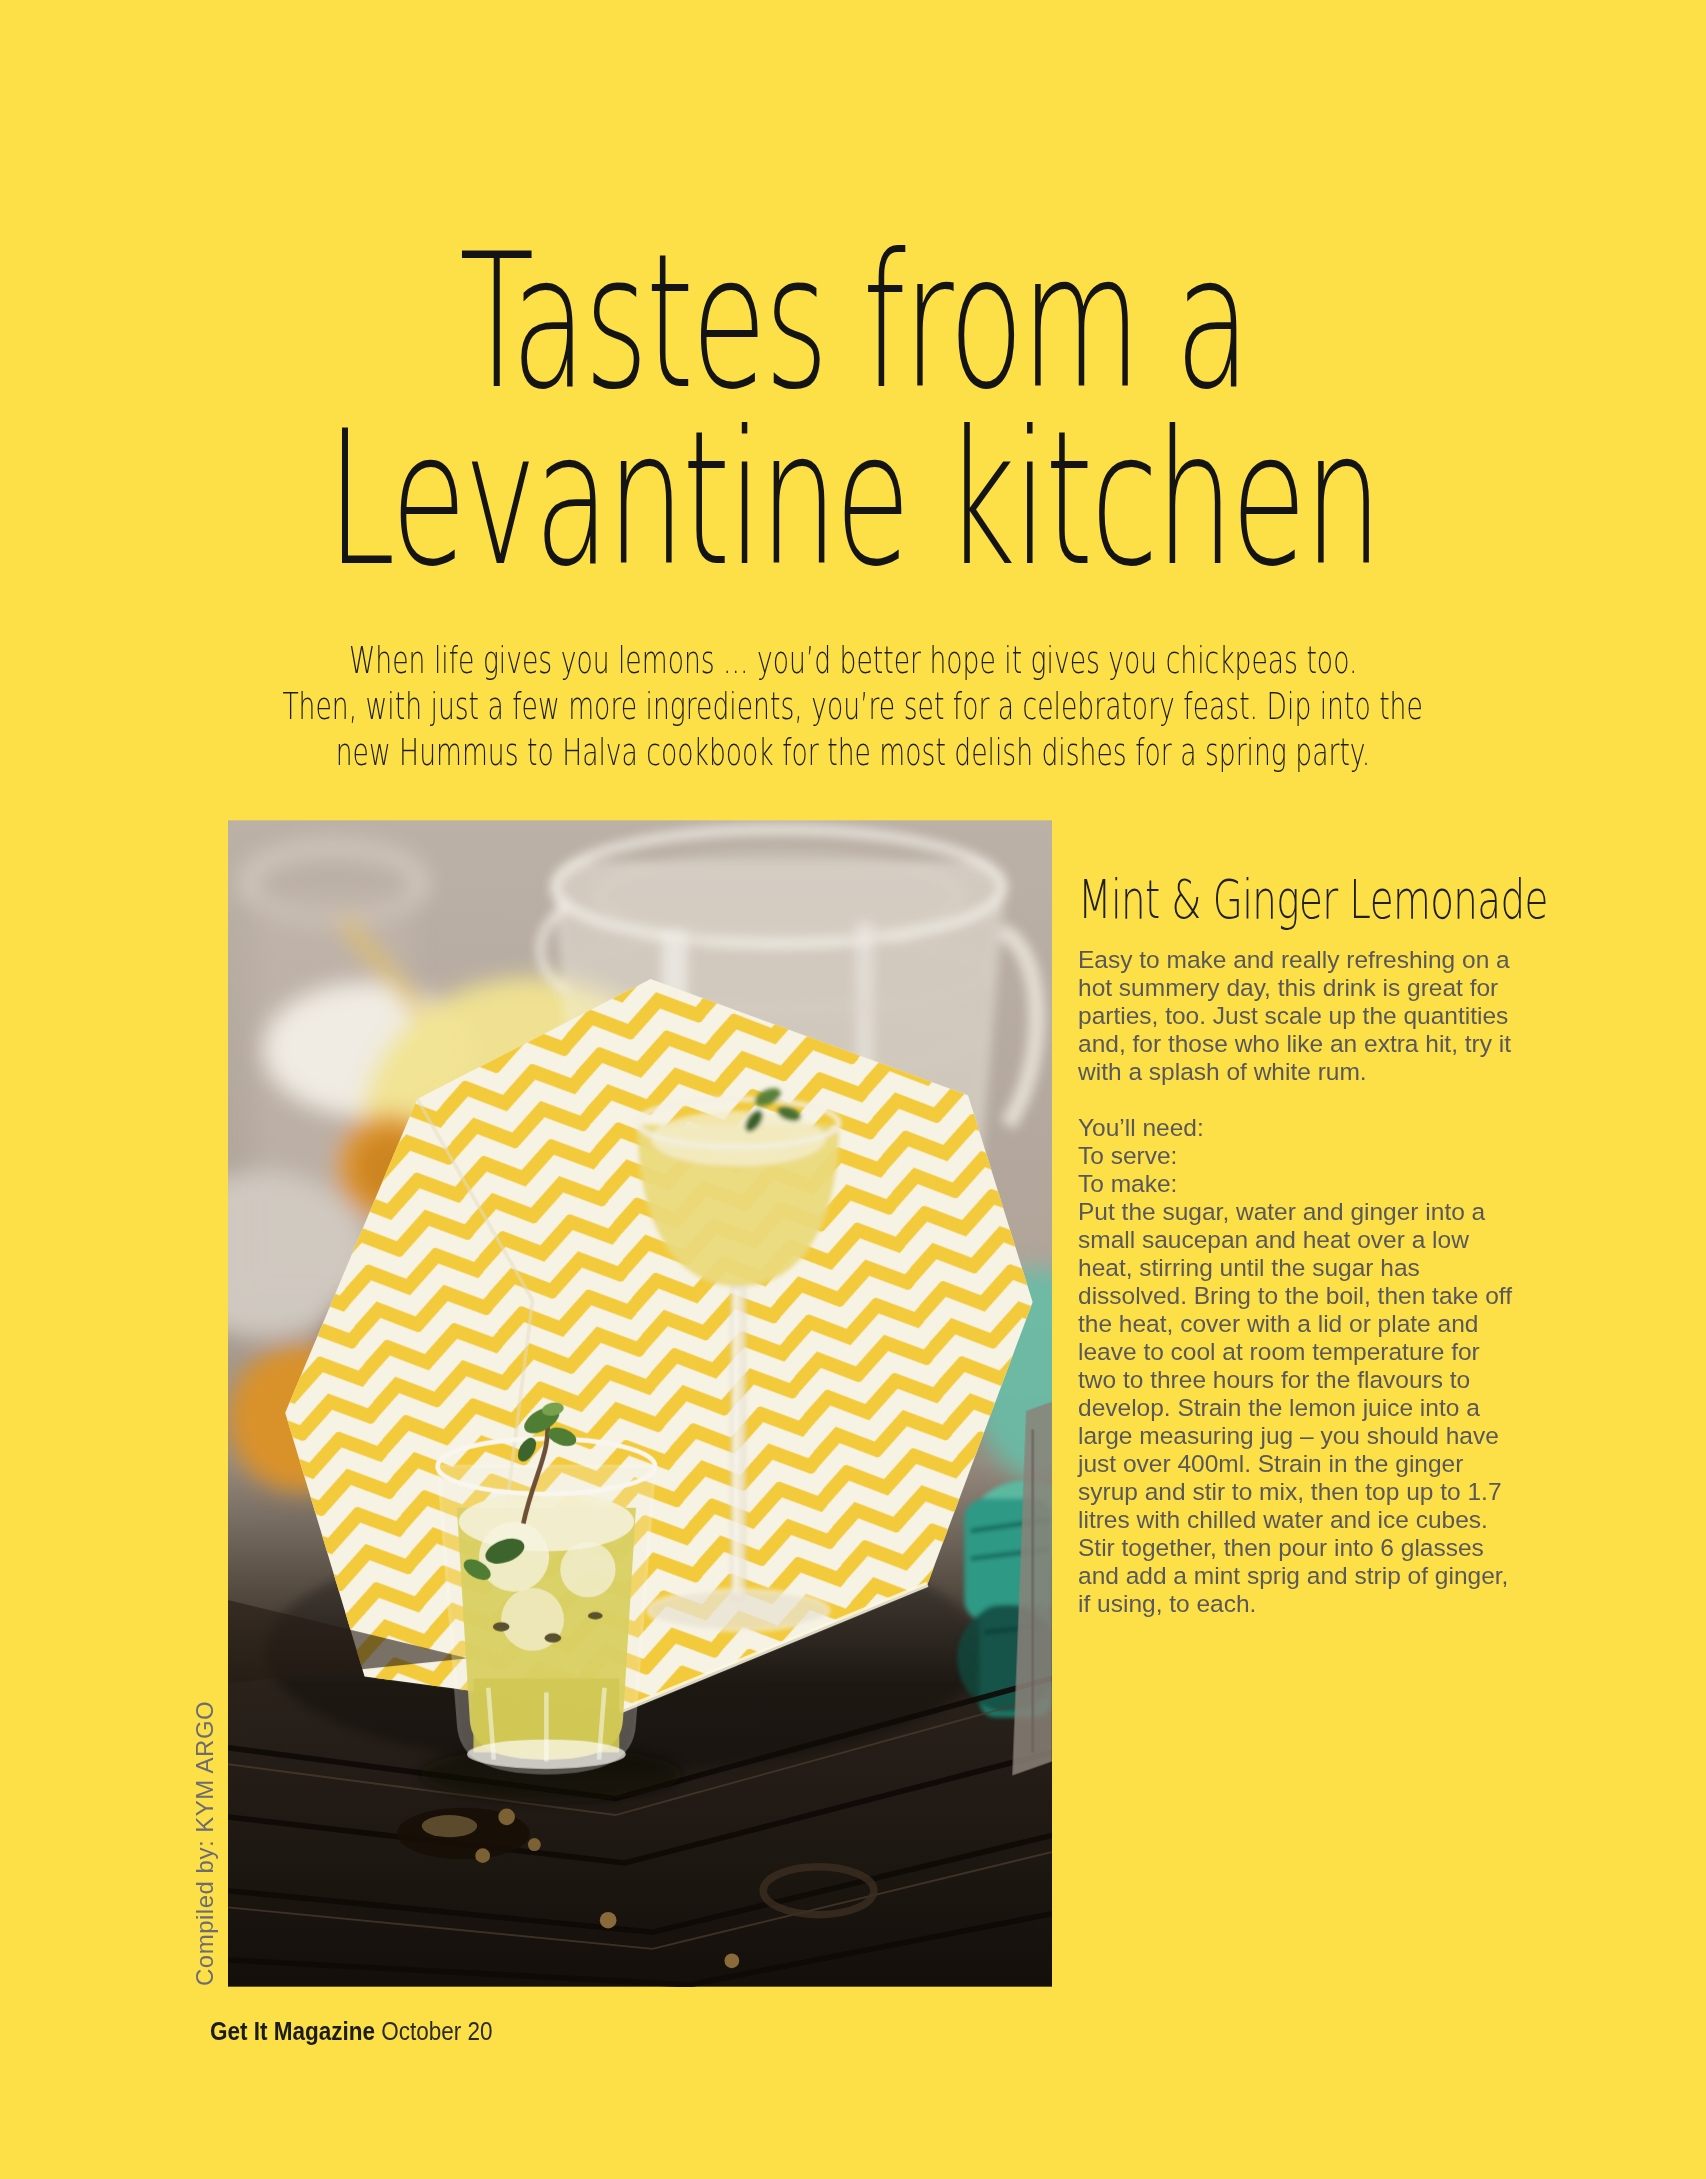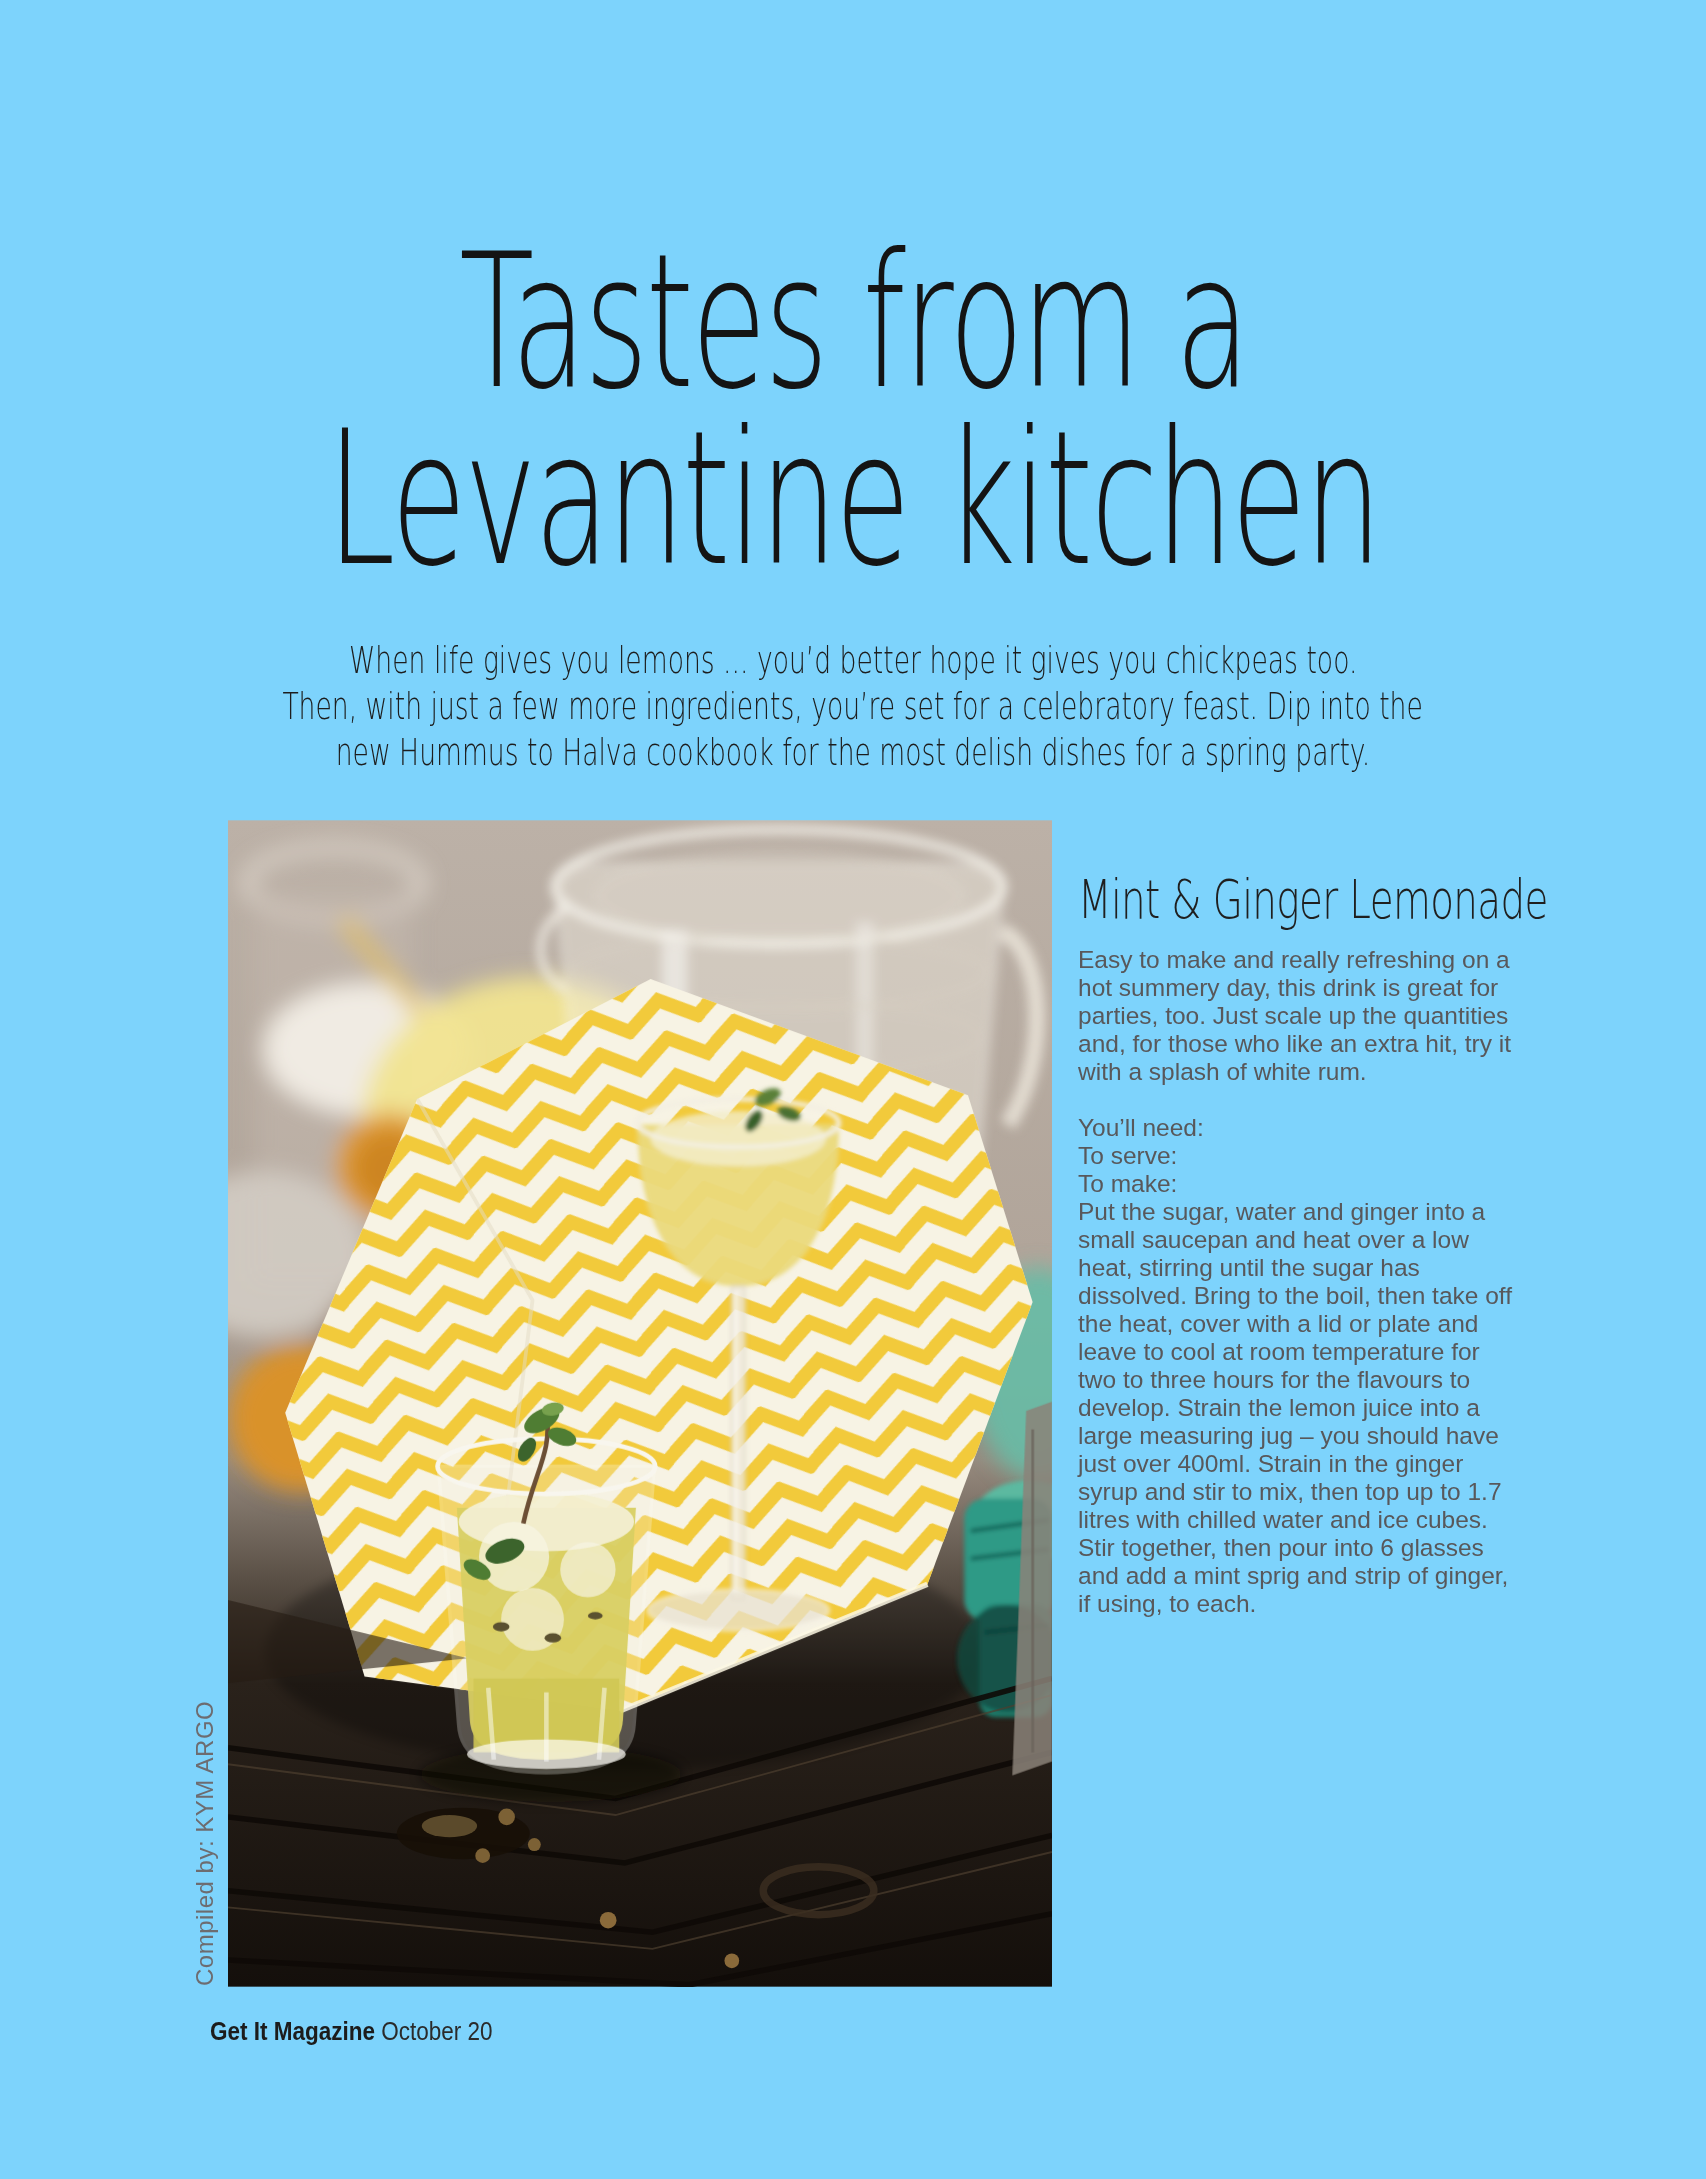--- a/index.html
+++ b/index.html
@@ -1,16 +1,16 @@
 <!DOCTYPE html>
 <html style="font-size:14.8px"><head>
 <meta charset="utf-8">
 <style>
   html,body{margin:0;padding:0;background:#ffffff;}
-  .page{position:relative;width:1706px;height:2179px;background:#7dd3fc;overflow:hidden;
+  .page{position:relative;width:1706px;height:2179px;background:#fde047;overflow:hidden;
         font-family:"Liberation Sans",sans-serif;}
   
   .title-block{position:absolute;top:233px;left:0;width:100%;text-align:center;color:#141414;}
   .t-line{height:177px;display:flex;justify-content:center;align-items:center;}
   .t-line span{display:inline-block;transform:scaleX(.66);transform-origin:center;
         font-family:"DejaVu Sans","Liberation Sans",sans-serif;font-weight:200;
         font-size:186px;letter-spacing:-3.7px;white-space:nowrap;}
   .subtitle-block{position:absolute;top:637px;left:0;width:100%;text-align:center;color:#1d1d1d;}
   .s-line{height:46px;display:flex;justify-content:center;align-items:center;text-align:right;}
   .s-line span{display:inline-block;transform:scaleX(.70);transform-origin:center;

